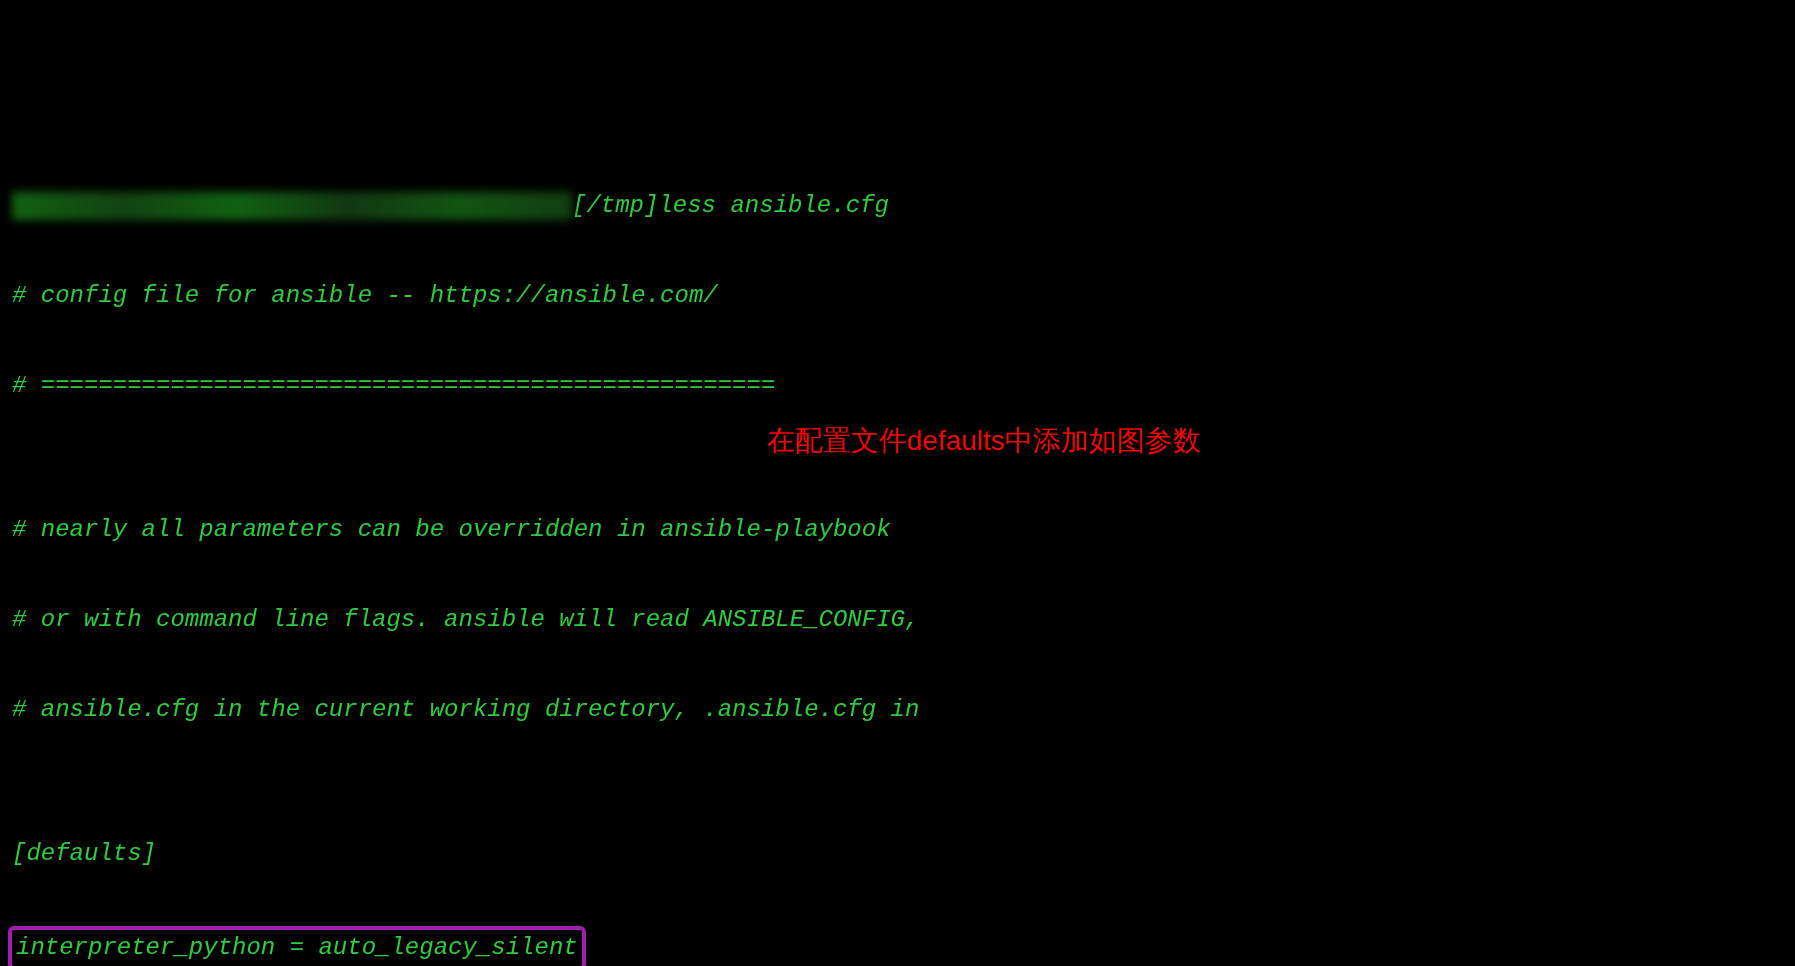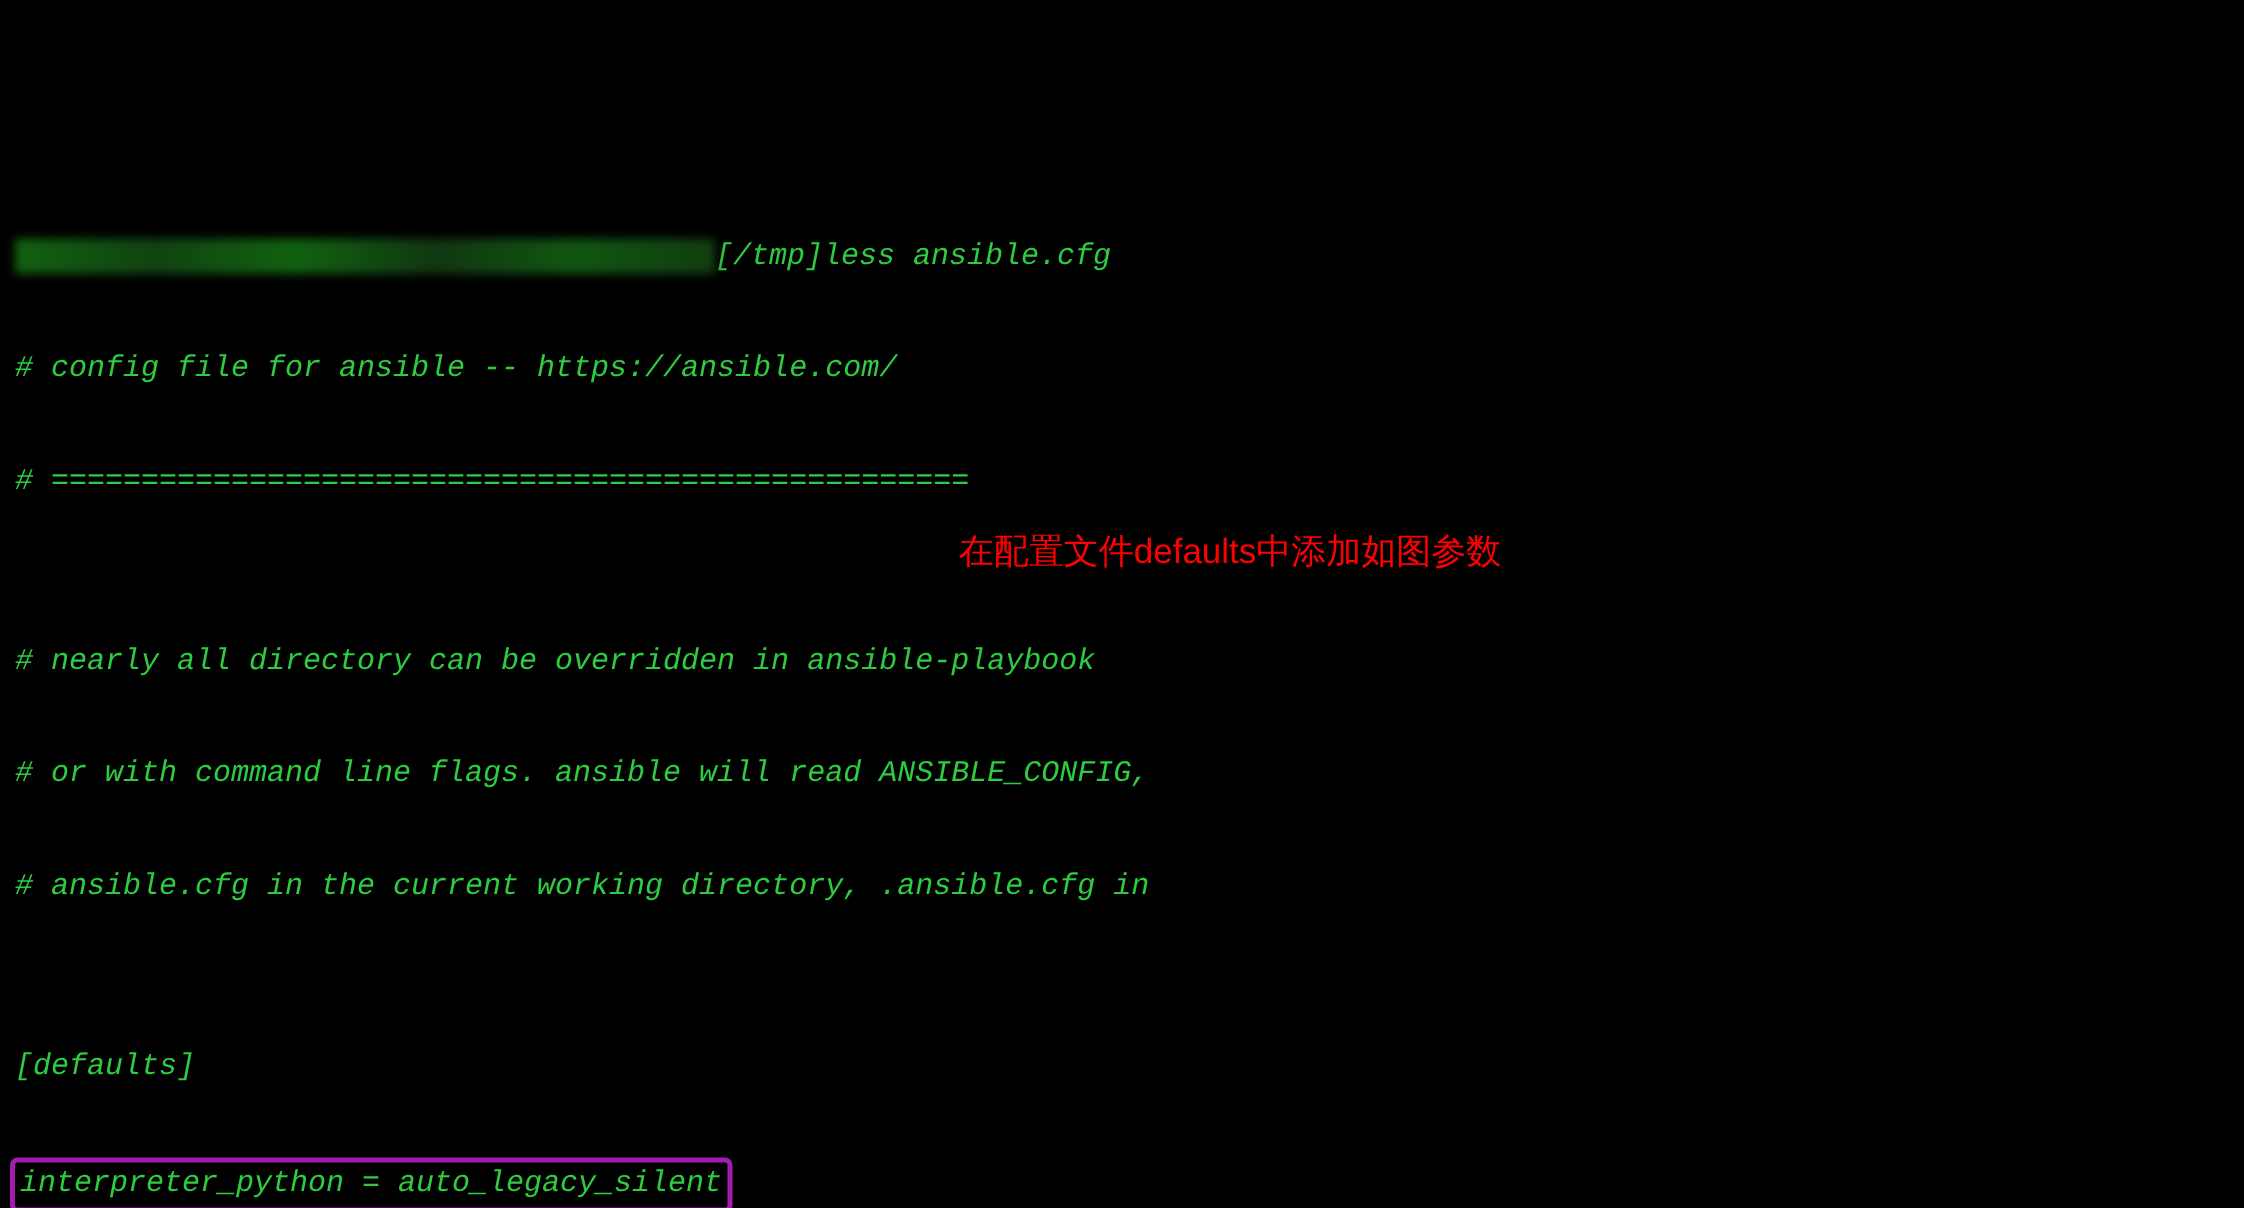--- a/index.html
+++ b/index.html
@@ -72,21 +72,21 @@
 </head>
 <body>
 
 
 
 <div class="terminal-content">
 <span class="line prompt-line"><span class="redacted"></span><span class="cmd-part">[/tmp]less ansible.cfg</span></span>
 <span class="line green-text"># config file for ansible -- https://ansible.com/</span>
 <span class="line green-text"># ===================================================</span>
 <span class="line green-text"></span>
-<span class="line green-text"># nearly all directory can be overridden in ansible-playbook</span>
+<span class="line green-text"># nearly all parameters can be overridden in ansible-playbook</span>
 <span class="line green-text"># or with command line flags. ansible will read ANSIBLE_CONFIG,</span>
 <span class="line green-text"># ansible.cfg in the current working directory, .ansible.cfg in</span>
 <span class="line green-text"></span>
 <span class="line green-text">[defaults]</span>
 <span class="line"><span class="highlighted-box green-text">interpreter_python = auto_legacy_silent</span></span>
 
 <span class="line green-text"></span>
 
 
 

